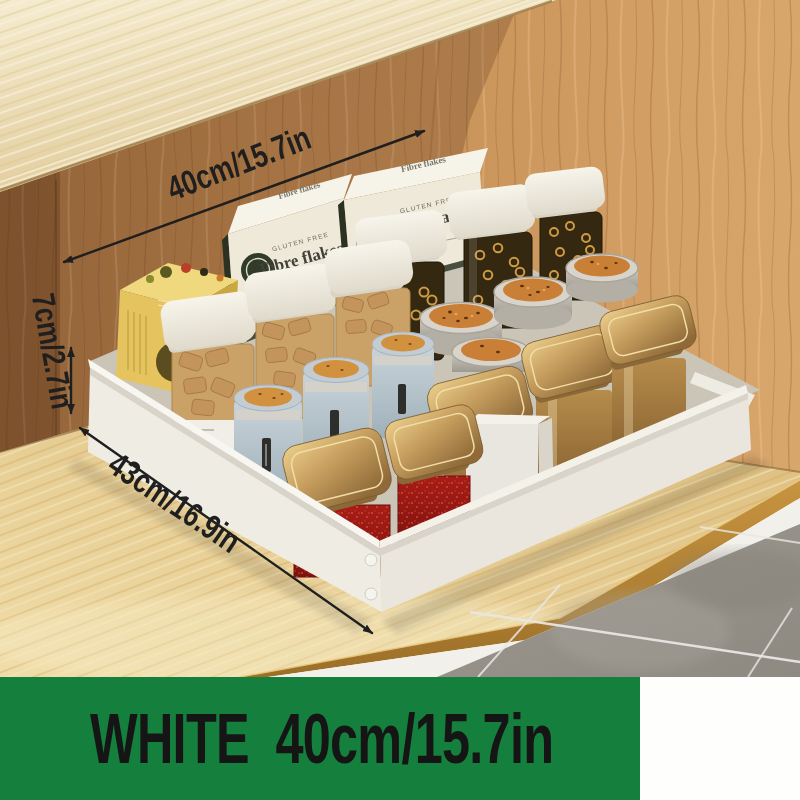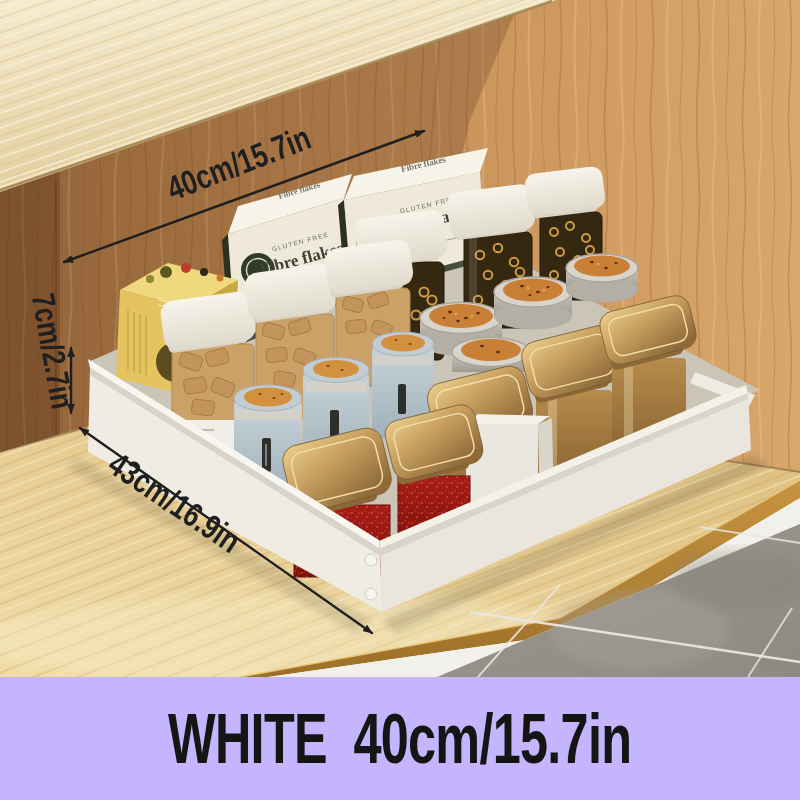--- a/index.html
+++ b/index.html
@@ -2,22 +2,22 @@
 <html><head>
 <meta charset="utf-8">
 <style>
   html,body{margin:0;padding:0;background:#ffffff;}
   .stage{
     position:relative;width:800px;height:800px;overflow:hidden;
     font-family:"Liberation Sans", sans-serif;background:#fefefc;
   }
   .photo{position:absolute;top:0;left:0;}
   .caption-bar{
-    position:absolute;left:0;top:677px;width:800px;height:123px;
-    background:#c4b5fd;display:flex;align-items:center;justify-content:center;
+    position:absolute;left:0;top:677px;width:640px;height:123px;
+    background:#15803d;display:flex;align-items:center;
   }
   .caption-text{
     font-family:"Liberation Sans", sans-serif;
     font-size:70px;font-weight:700;color:#151515;
     white-space:pre;letter-spacing:-1px;
     transform:scaleX(0.72);transform-origin:50% 50%;
   }
   .dim-label{
     font-family:"Liberation Sans", sans-serif;
     font-weight:600;fill:#1f1f1f;

